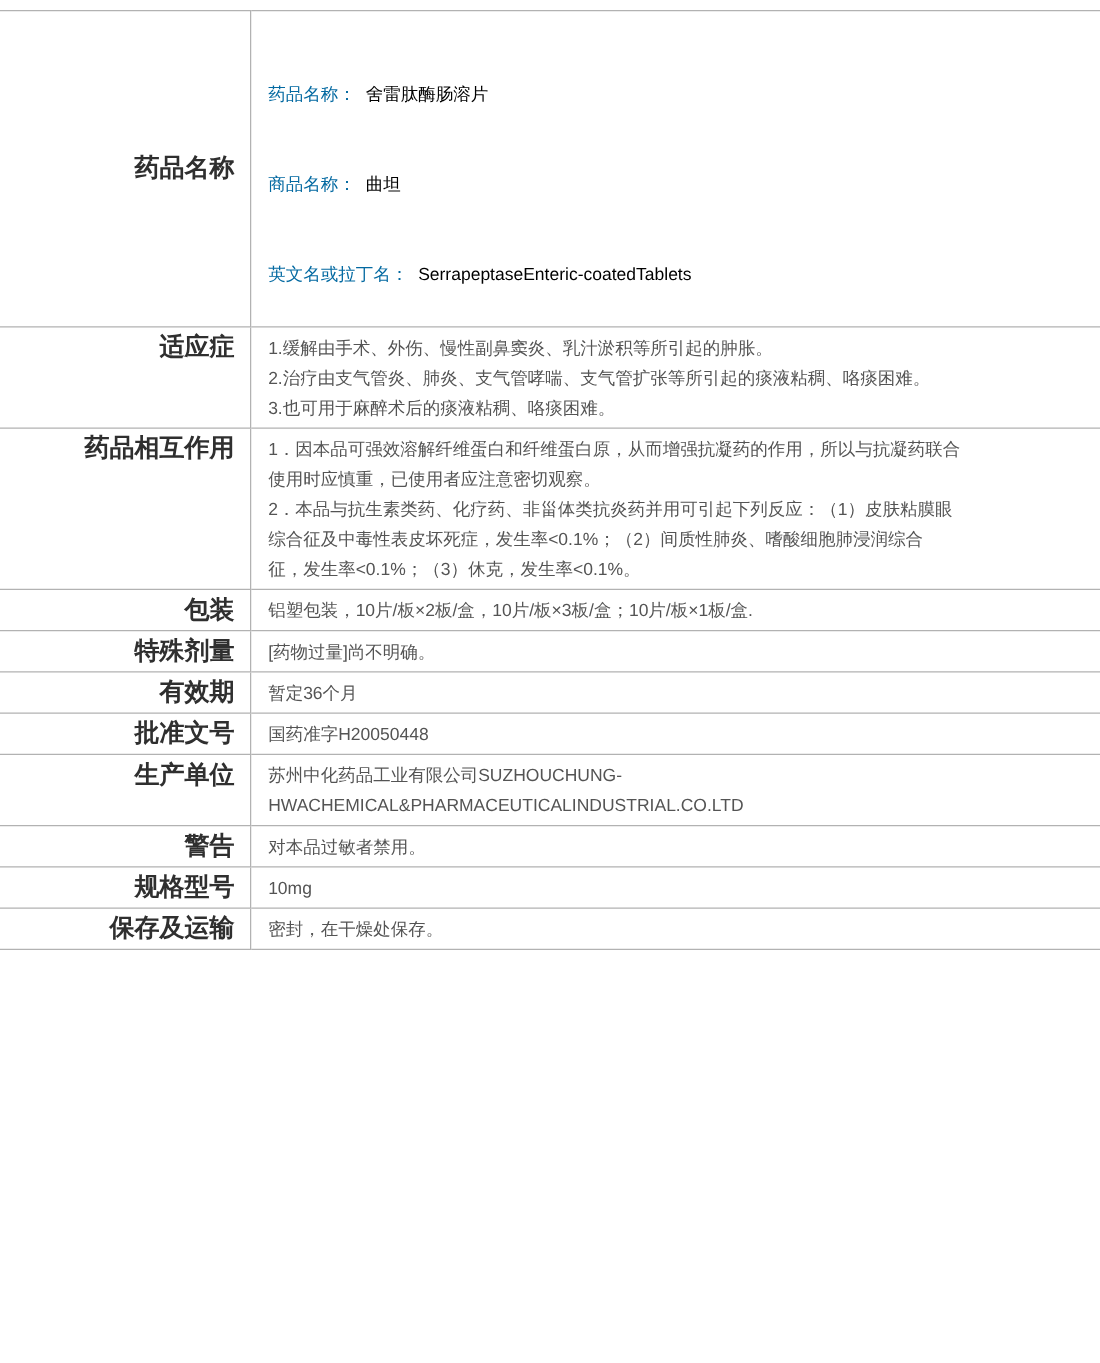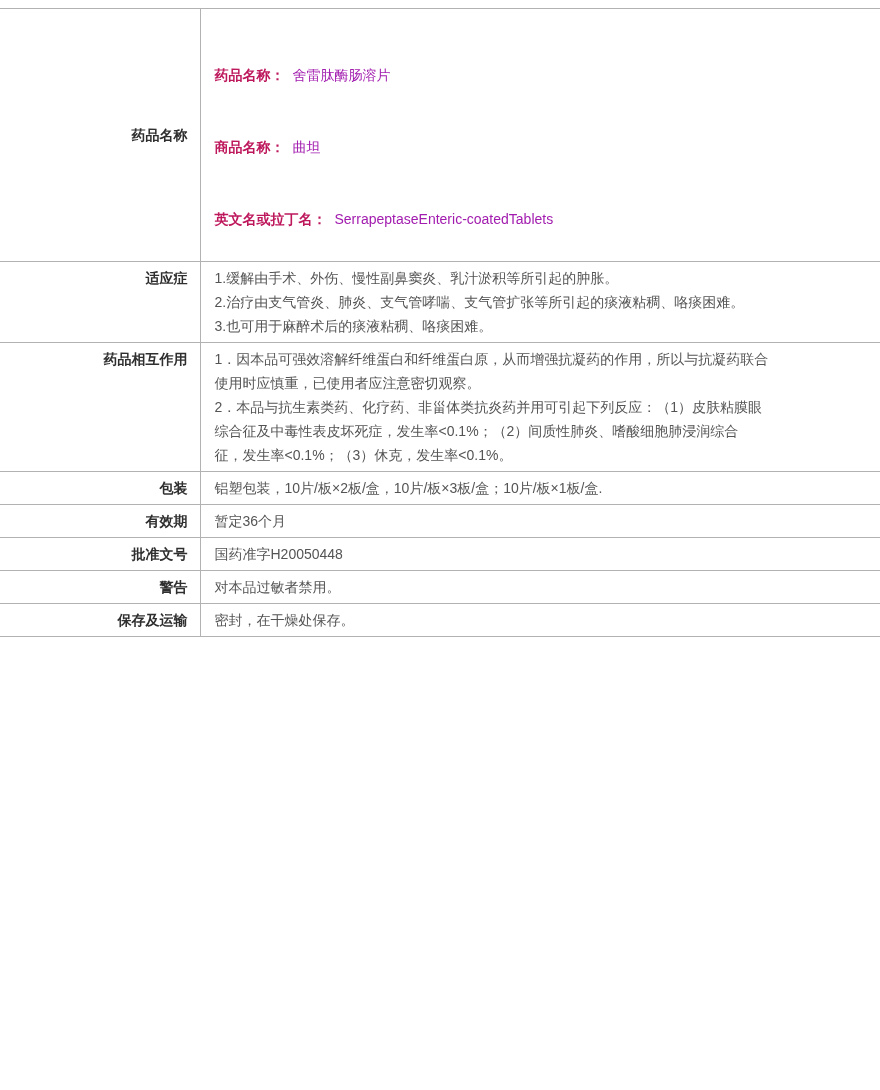--- a/index.html
+++ b/index.html
@@ -20,39 +20,39 @@
     table-layout: fixed;
     border-bottom: 1px solid #b2b2b2;
   }
   table.drug-table col.c-label { width: 200px; }
   table.drug-table tr { border-top: 1px solid #b2b2b2; }
   table.drug-table th {
     border-right: 1px solid #b2b2b2;
     text-align: right;
     vertical-align: top;
     font-weight: bold;
-    font-size: 14px;
+    font-size: 20px;
     color: #2f2f2f;
     line-height: 24px;
     padding: 4px 12px 4px 0;
   }
   table.drug-table td.content {
     vertical-align: top;
     font-size: 14px;
     color: #545454;
     line-height: 24px;
     padding: 4px 8px 4px 14px;
     white-space: pre-line;
     overflow: hidden;
   }
   tr.row-drug-name th { vertical-align: middle; }
   tr.row-drug-name td.content { padding-top: 6px; padding-bottom: 6px; }
   .field { line-height: 24px; }
-  .field-key { color: #be185d; margin-right: 8px; font-weight: bold; }
-  .field-value { color: #a21caf; }
+  .field-key { color: #0369a1; margin-right: 8px; }
+  .field-value { color: #000000; }
   td.nowrap { white-space: nowrap; padding-right: 0; }
 </style>
 </head>
 <body>
 
 <table class="drug-table">
   <colgroup>
       <col class="c-label">
       <col>
     </colgroup>
@@ -88,41 +88,53 @@
 2．本品与抗生素类药、化疗药、非甾体类抗炎药并用可引起下列反应：（1）皮肤粘膜眼
 综合征及中毒性表皮坏死症，发生率&lt;0.1%；（2）间质性肺炎、嗜酸细胞肺浸润综合
 征，发生率&lt;0.1%；（3）休克，发生率&lt;0.1%。</td>
   </tr>
 
   <tr>
     <th>包装</th>
     <td class="content">铝塑包装，10片/板×2板/盒，10片/板×3板/盒；10片/板×1板/盒.</td>
   </tr>
 
+  <tr>
+    <th>特殊剂量</th>
+    <td class="content">[药物过量]尚不明确。</td>
+  </tr>
 
   <tr>
     <th>有效期</th>
     <td class="content">暂定36个月</td>
   </tr>
 
 
 
   <tr>
     <th>批准文号</th>
     <td class="content">国药准字H20050448</td>
   </tr>
 
 
+  <tr>
+    <th>生产单位</th>
+    <td class="content nowrap">苏州中化药品工业有限公司SUZHOUCHUNG-HWACHEMICAL&amp;PHARMACEUTICALINDUSTRIAL.CO.LTD</td>
+  </tr>
 
   <tr>
     <th>警告</th>
     <td class="content">对本品过敏者禁用。</td>
   </tr>
 
 
+  <tr>
+    <th>规格型号</th>
+    <td class="content">10mg</td>
+  </tr>
 
 
   <tr>
     <th>保存及运输</th>
     <td class="content">密封，在干燥处保存。</td>
   </tr>
 
 </tbody>
   </table>
 

